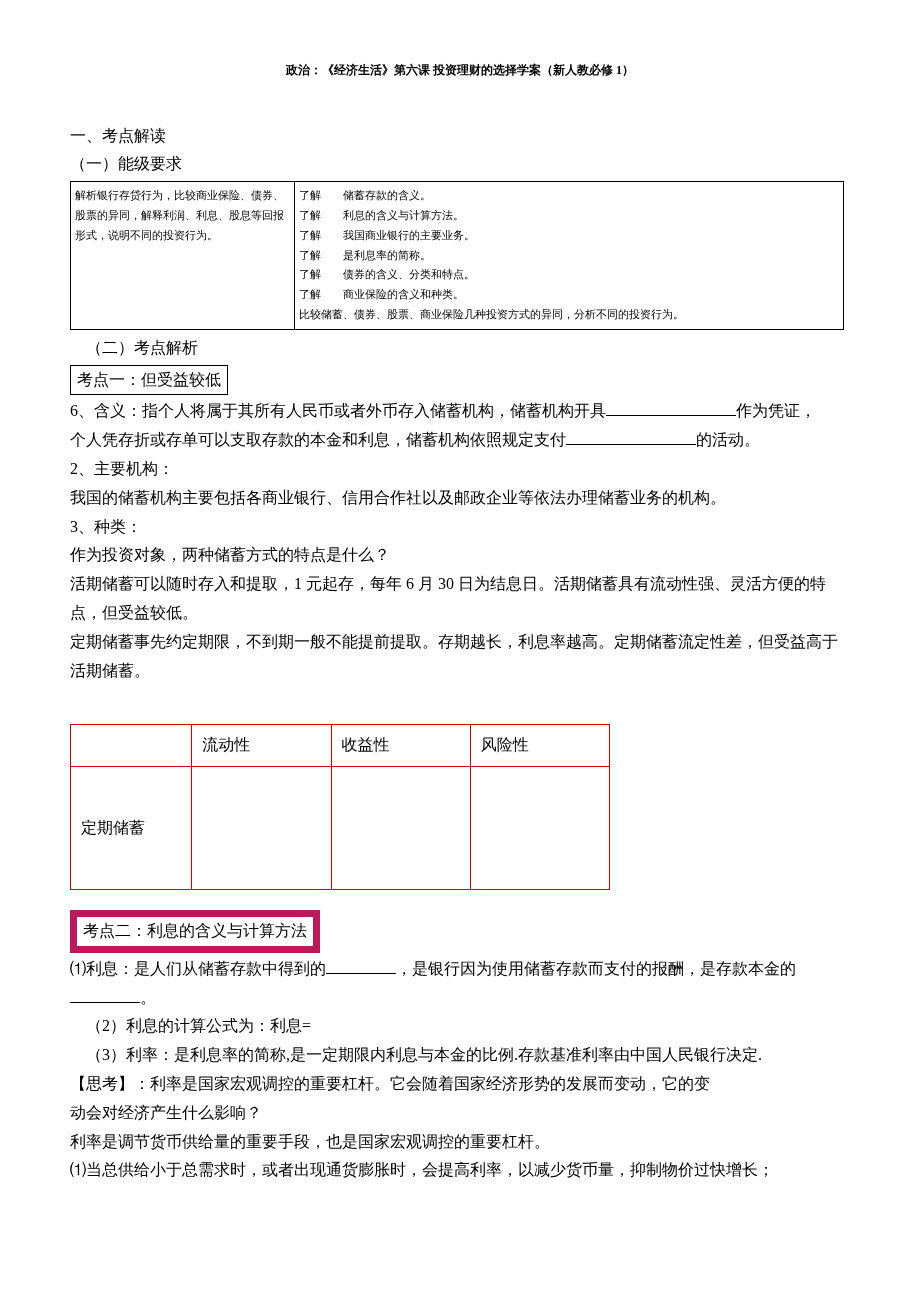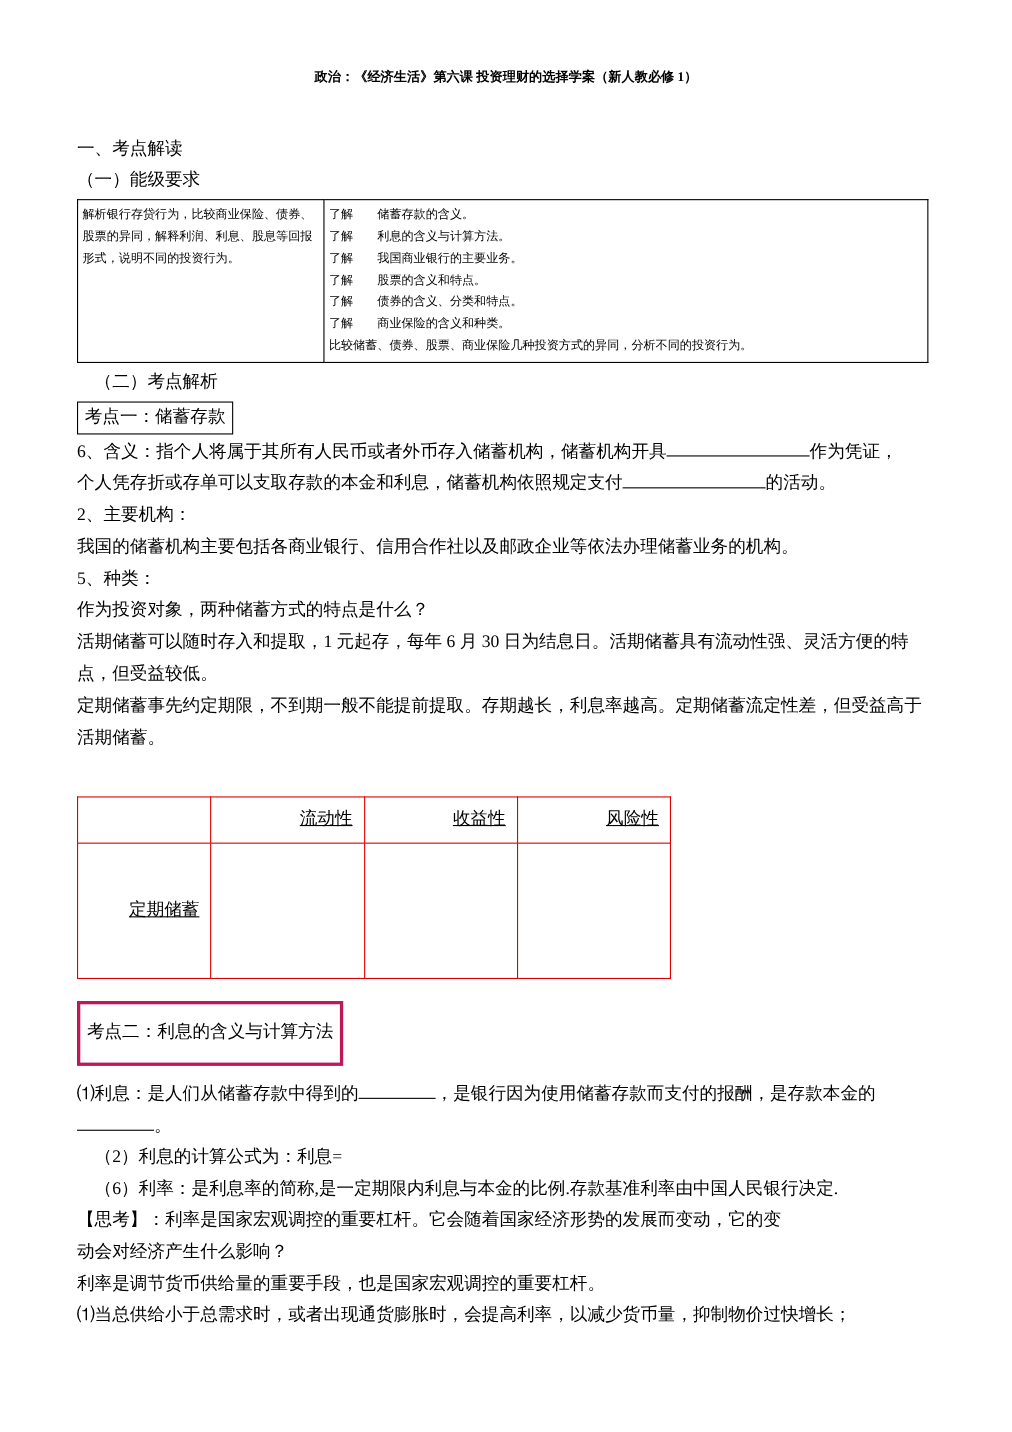--- a/index.html
+++ b/index.html
@@ -41,24 +41,24 @@
     .table-black .right-cell {
       width: 540px;
     }
     .inline-box {
       display: inline-block;
       border: 1px solid #000;
       padding: 0 6px;
       margin: 2px 0;
     }
     .box-block {
-      border: 3px solid #be185d;
-      padding: 12px 6px;
+      border: 7px solid #be185d;
+      padding: 0 6px;
       display: table;
-      margin: 12px 0;
+      margin: 2px 0;
       max-width: 270px;
     }
     .blank {
       display: inline-block;
       border-bottom: 1px solid #000;
       min-width: 100px;
       height: 1em;
       vertical-align: baseline;
     }
     .blank-sm {
@@ -67,25 +67,24 @@
     .blank-lg {
       min-width: 130px;
     }
     .table-red {
       border: 1.5px solid #d00;
       width: 540px;
       margin: 10px 0 20px 0;
     }
     .table-red th, .table-red td {
       border: 1.5px solid #d00;
-      text-align: right;
+      text-align: left;
       padding: 6px 10px;
       font-weight: normal;
       font-size: 16px;
-      text-decoration: underline;
     }
     .table-red th {
       height: 28px;
     }
     .table-red .col-label {
       width: 110px;
     }
     .table-red .data-col {
       width: 130px;
     }
@@ -110,43 +109,43 @@
 <p>（一）能级要求</p>
 
 <table class="table-black">
   <tbody>
       <tr>
     <td class="left-cell">解析银行存贷行为，比较商业保险、债券、股票的异同，解释利润、利息、股息等回报形式，说明不同的投资行为。</td>
     <td class="right-cell">
       <div>了解　　储蓄存款的含义。</div>
       <div>了解　　利息的含义与计算方法。</div>
       <div>了解　　我国商业银行的主要业务。</div>
-      <div>了解　　股票的含义和特点。</div>
+      <div>了解　　是利息率的简称。</div>
       <div>了解　　债券的含义、分类和特点。</div>
       <div>了解　　商业保险的含义和种类。</div>
       <div>比较储蓄、债券、股票、商业保险几种投资方式的异同，分析不同的投资行为。</div>
     </td>
   </tr>
 </tbody>
   </table>
 
 <p>　<span>（二）考点解析</span></p>
 
-<div class="inline-box">考点一：储蓄存款</div>
+<div class="inline-box">考点一：但受益较低</div>
 
 <p>
   <span>6、含义：指个人将属于其所有人民币或者外币存入储蓄机构，储蓄机构开具</span><span class="blank blank-lg"></span><span>作为凭证，</span>
 </p>
 <p>
   <span>个人凭存折或存单可以支取存款的本金和利息，储蓄机构依照规定支付</span><span class="blank blank-lg"></span><span>的活动。</span>
 </p>
 
 <p>2、主要机构：</p>
 <p>我国的储蓄机构主要包括各商业银行、信用合作社以及邮政企业等依法办理储蓄业务的机构。</p>
-<p>5、种类：</p>
+<p>3、种类：</p>
 <p>作为投资对象，两种储蓄方式的特点是什么？</p>
 <p>活期储蓄可以随时存入和提取，1 元起存，每年 6 月 30 日为结息日。活期储蓄具有流动性强、灵活方便的特点，但受益较低。</p>
 <p>定期储蓄事先约定期限，不到期一般不能提前提取。存期越长，利息率越高。定期储蓄流定性差，但受益高于活期储蓄。</p>
 
 <br>
 
 <table class="table-red">
   <tbody>
       <tr>
     <th class="col-label"></th>
@@ -165,21 +164,21 @@
 
 <div class="box-block">考点二：利息的含义与计算方法</div>
 
 <p>
   <span>⑴利息：是人们从储蓄存款中得到的</span><span class="blank blank-sm"></span><span>，是银行因为使用储蓄存款而支付的报酬，是存款本金的</span>
 </p>
 <p>
   <span class="blank blank-sm"></span><span>。</span>
 </p>
 <p>　<span>（2）利息的计算公式为：利息=</span></p>
-<p>　<span>（6）利率：是利息率的简称,是一定期限内利息与本金的比例.存款基准利率由中国人民银行决定.</span></p>
+<p>　<span>（3）利率：是利息率的简称,是一定期限内利息与本金的比例.存款基准利率由中国人民银行决定.</span></p>
 <p>【思考】：利率是国家宏观调控的重要杠杆。它会随着国家经济形势的发展而变动，它的变</p>
 <p>动会对经济产生什么影响？</p>
 <p>利率是调节货币供给量的重要手段，也是国家宏观调控的重要杠杆。</p>
 <p>⑴当总供给小于总需求时，或者出现通货膨胀时，会提高利率，以减少货币量，抑制物价过快增长；</p>
 
 
 
 
 
 </body></html>

